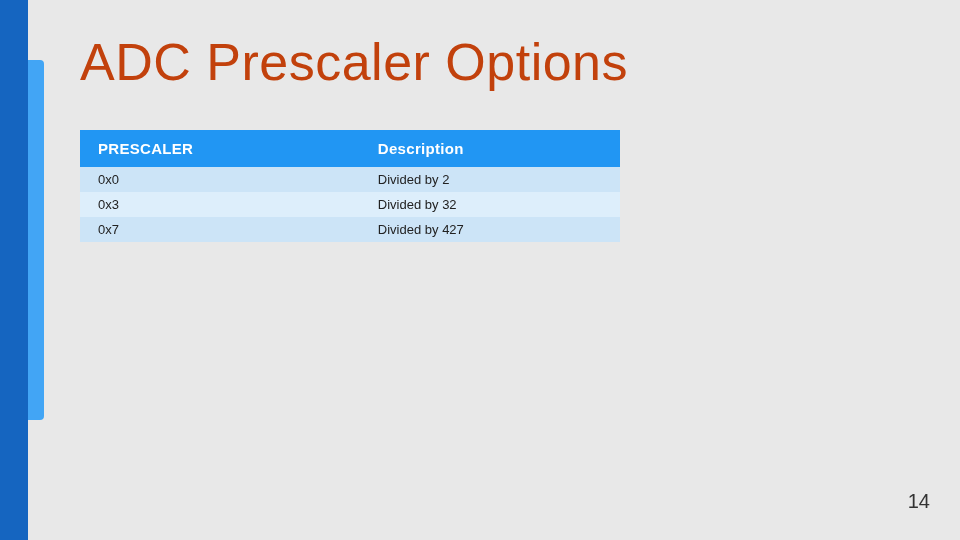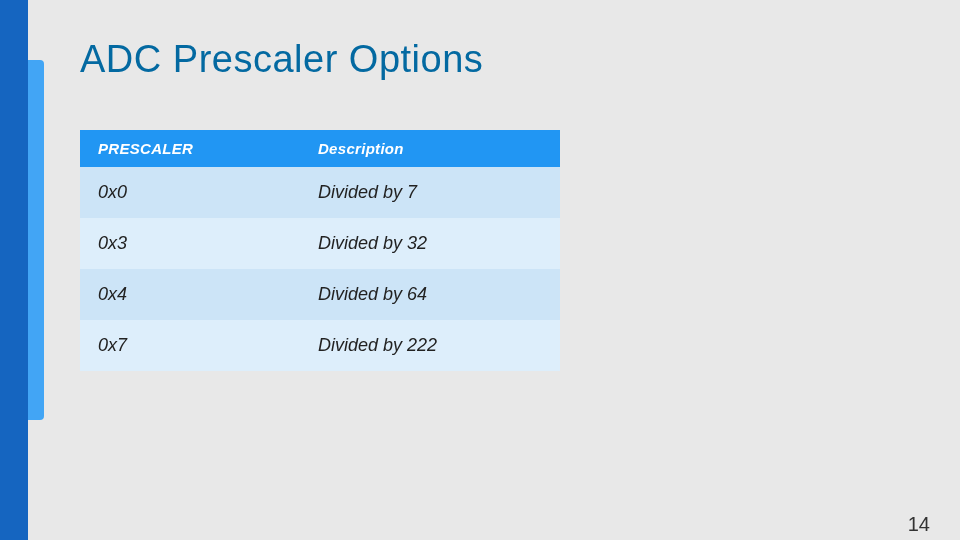--- a/index.html
+++ b/index.html
@@ -27,34 +27,33 @@
       left: 28px;
       top: 60px;
       width: 16px;
       height: 360px;
       background: #42A5F5;
       border-radius: 0 4px 4px 0;
     }
 
     .page-title {
       position: absolute;
-      top: 38px;
+      top: 32px;
       left: 80px;
-      font-size: 38px;
+      font-size: 52px;
       font-weight: 300;
-      color: #0369a1;
+      color: #c2410c;
       letter-spacing: 0.5px;
     }
 
     .table-container {
       position: absolute;
       top: 130px;
       left: 80px;
-      width: 480px;
-      font-style: italic;
+      width: 540px;
     }
 
     table {
       border-collapse: collapse;
       width: 100%;
     }
 
     thead tr {
       background: #2196F3;
       color: #fff;
@@ -69,29 +68,29 @@
     }
 
     tbody tr:nth-child(odd) {
       background: #cce4f7;
     }
     tbody tr:nth-child(even) {
       background: #ddeefb;
     }
 
     tbody td {
-      padding: 15px 18px;
-      font-size: 18px;
+      padding: 5px 18px;
+      font-size: 13px;
       color: #222;
       font-weight: 400;
     }
 
     .page-number {
       position: absolute;
-      bottom: 4px;
+      bottom: 27px;
       right: 30px;
       font-size: 20px;
       color: #333;
       font-weight: 400;
     }
   </style>
 </head>
 <body>
 
 <div class="accent-bar-outer"></div>
@@ -103,31 +102,27 @@
   <table>
     <thead>
       <tr>
         <th>PRESCALER</th>
         <th>Description</th>
       </tr>
     </thead>
     <tbody id="table-body">
     <tr>
           <td>0x0</td>
-          <td>Divided by 7</td>
+          <td>Divided by 2</td>
         </tr>
         <tr>
           <td>0x3</td>
           <td>Divided by 32</td>
         </tr>
         <tr>
-          <td>0x4</td>
-          <td>Divided by 64</td>
-        </tr>
-        <tr>
           <td>0x7</td>
-          <td>Divided by 222</td>
+          <td>Divided by 427</td>
         </tr>
       </tbody>
   </table>
 </div>
 
 <div class="page-number">14</div>
 
 </body></html>

